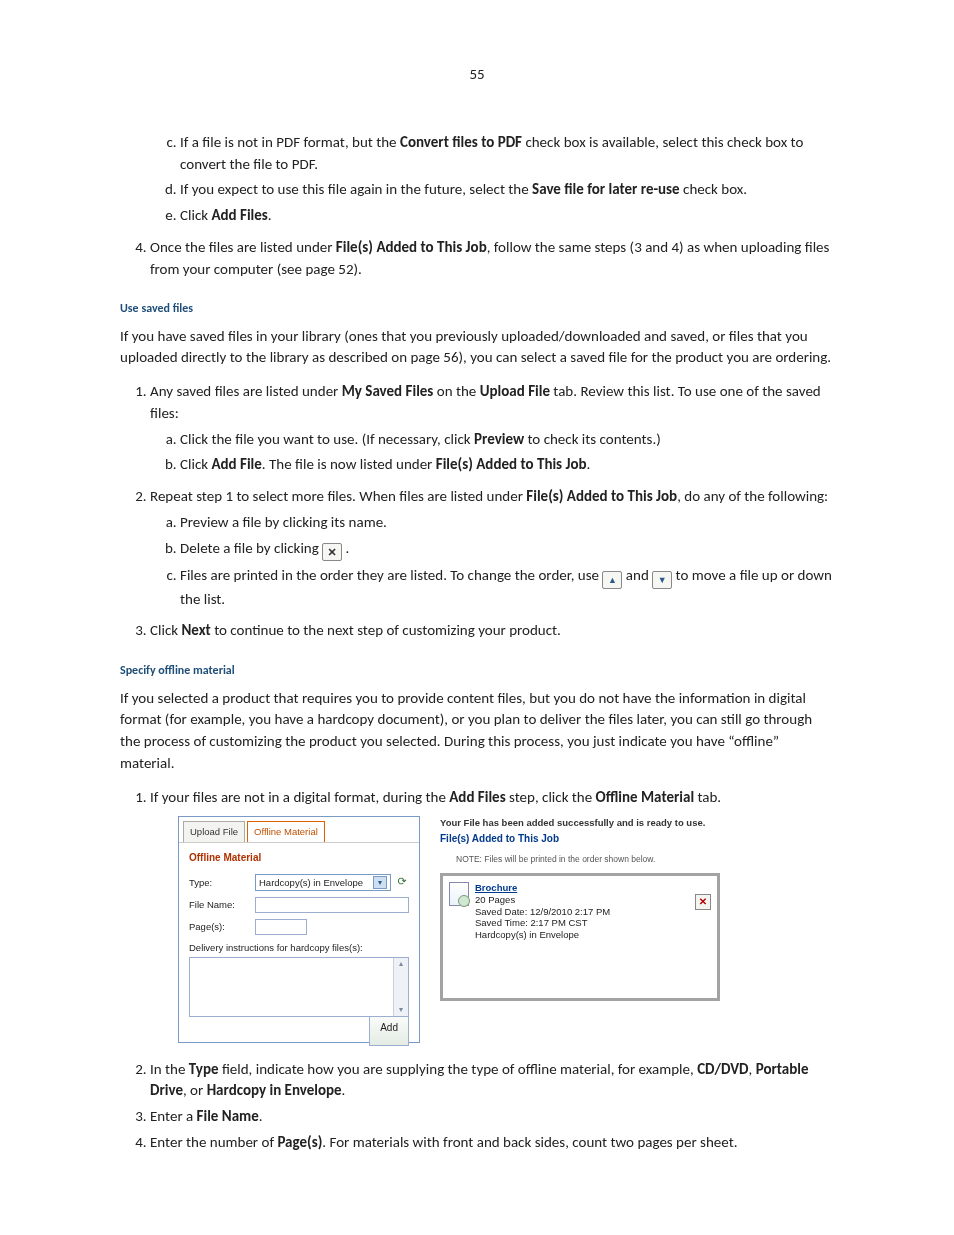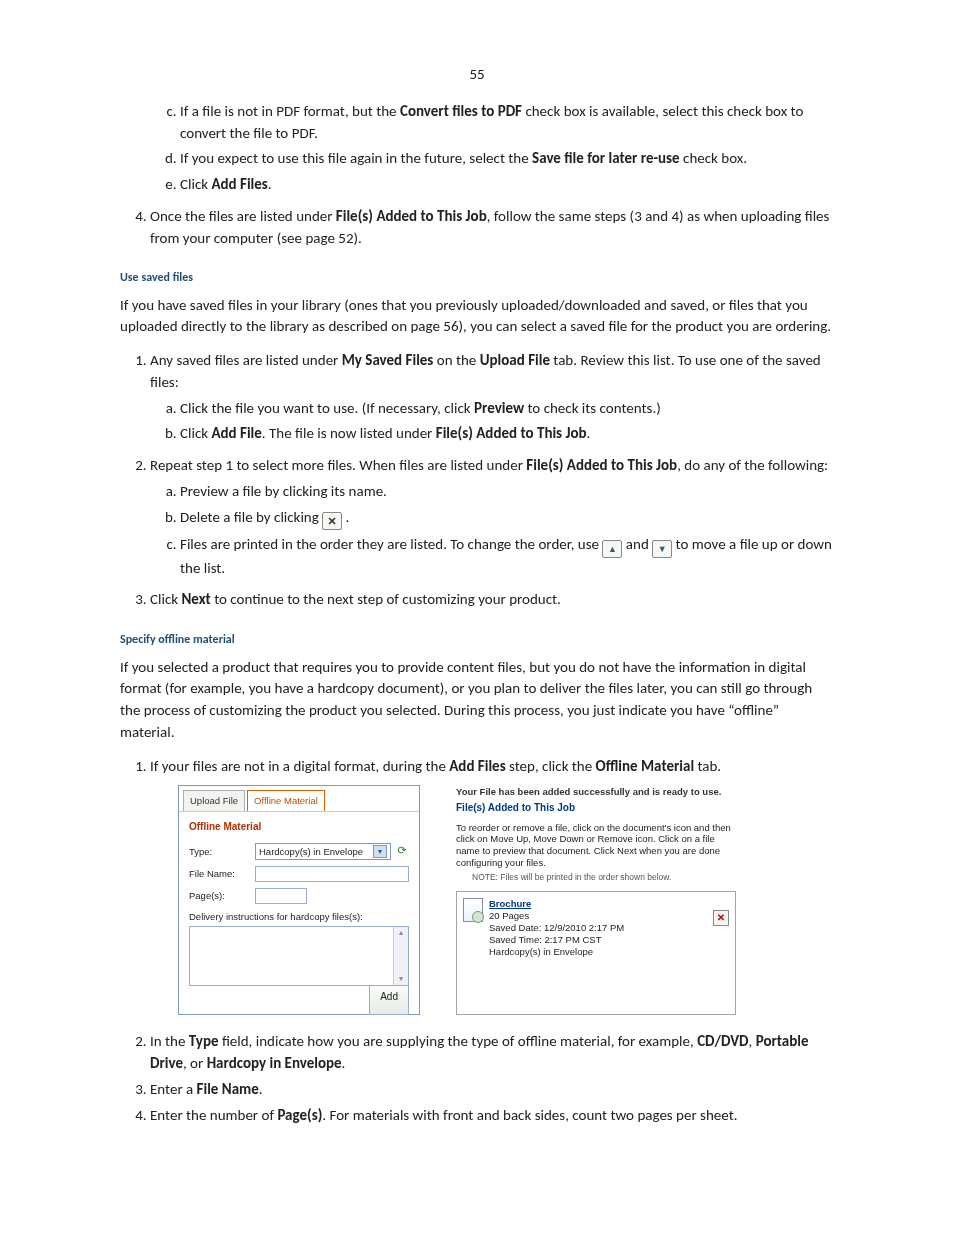--- a/index.html
+++ b/index.html
@@ -7,21 +7,21 @@
     font-size: 15px;
     color: #222;
     margin: 0;
     padding: 64px 120px 80px 120px;
     line-height: 1.45;
     background: #fff;
   }
   .page-number {
     text-align: center;
     font-size: 15px;
-    margin-bottom: 15px;
+    margin-bottom: 46px;
   }
   h3.section-heading {
     color: #1f4e79;
     font-weight: bold;
     font-size: 12px;
     margin: 20px 0 8px 0;
   }
   p { margin: 6px 0 12px 0; }
   ol, ul { margin: 4px 0 10px 0; padding-left: 30px; }
   li { margin: 4px 0; }
@@ -155,37 +155,36 @@
   .add-btn {
     border: 1px solid #9caed0;
     background: linear-gradient(#fff,#e4ece4);
     padding: 12px 10px;
     font-size: 10px;
   }
 
   .panel-right {
     width: 280px;
     font-size: 9.5px;
-    margin-left: 16px;
   }
   .success-line {
     font-weight: bold;
     color: #333;
     font-size: 9.5px;
   }
   .section-title-right {
     color: #003a8c;
     font-weight: bold;
     font-size: 10px;
     margin: 2px 0 6px 0;
   }
   .panel-right p { margin: 2px 0; font-size: 9.5px; line-height: 1.25; }
   .note { color: #555; font-size: 8.5px; margin-top: 2px; padding-left: 16px; }
   .file-box {
-    border: 1px solid #a3a3a3;
+    border: 3px solid #a3a3a3;
     padding: 6px;
     margin-top: 8px;
     min-height: 110px;
     position: relative;
   }
   .file-entry {
     display: flex;
     gap: 6px;
     align-items: flex-start;
   }
@@ -332,21 +331,20 @@
           </div>
           <div class="add-row">
             <span class="add-btn">Add</span>
           </div>
         </div>
       </div>
 
       <div class="panel-right">
         <div class="success-line">Your File has been added successfully and is ready to use.</div>
         <div class="section-title-right">File(s) Added to This Job</div>
-        <p>To reorder or remove a file, click on the document's icon and then click on Move Up, Move Down or Remove icon. Click on a file name to preview that document. Click Next when you are done configuring your files.</p>
         <div class="note">NOTE: Files will be printed in the order shown below.</div>
         <div class="file-box">
           <div class="file-entry">
             <div class="doc-icn"></div>
             <div class="file-meta">
               <div class="fname">Brochure</div>
               <div>20 Pages</div>
               <div>Saved Date: 12/9/2010 2:17 PM</div>
               <div>Saved Time: 2:17 PM CST</div>
               <div>Hardcopy(s) in Envelope</div>

